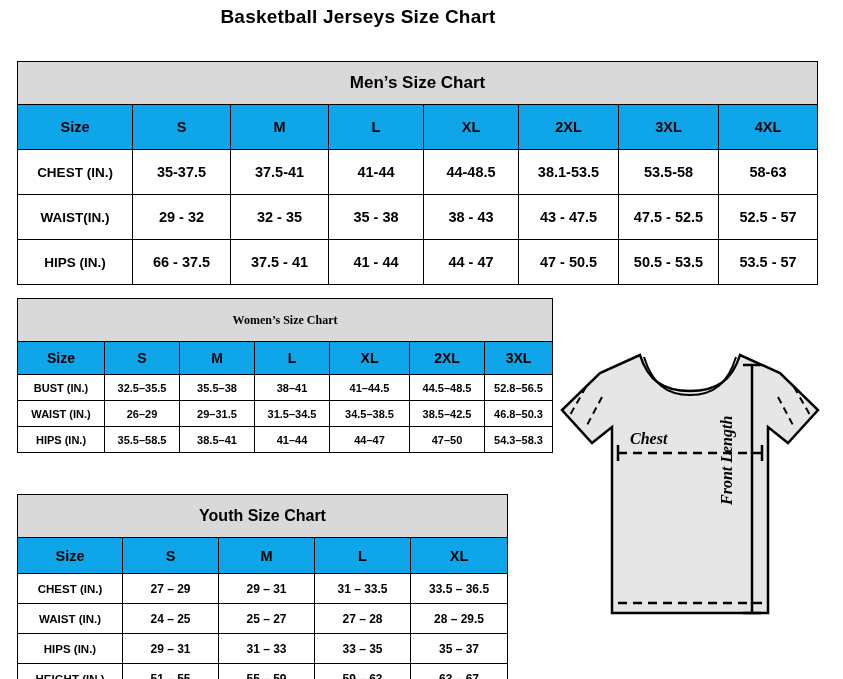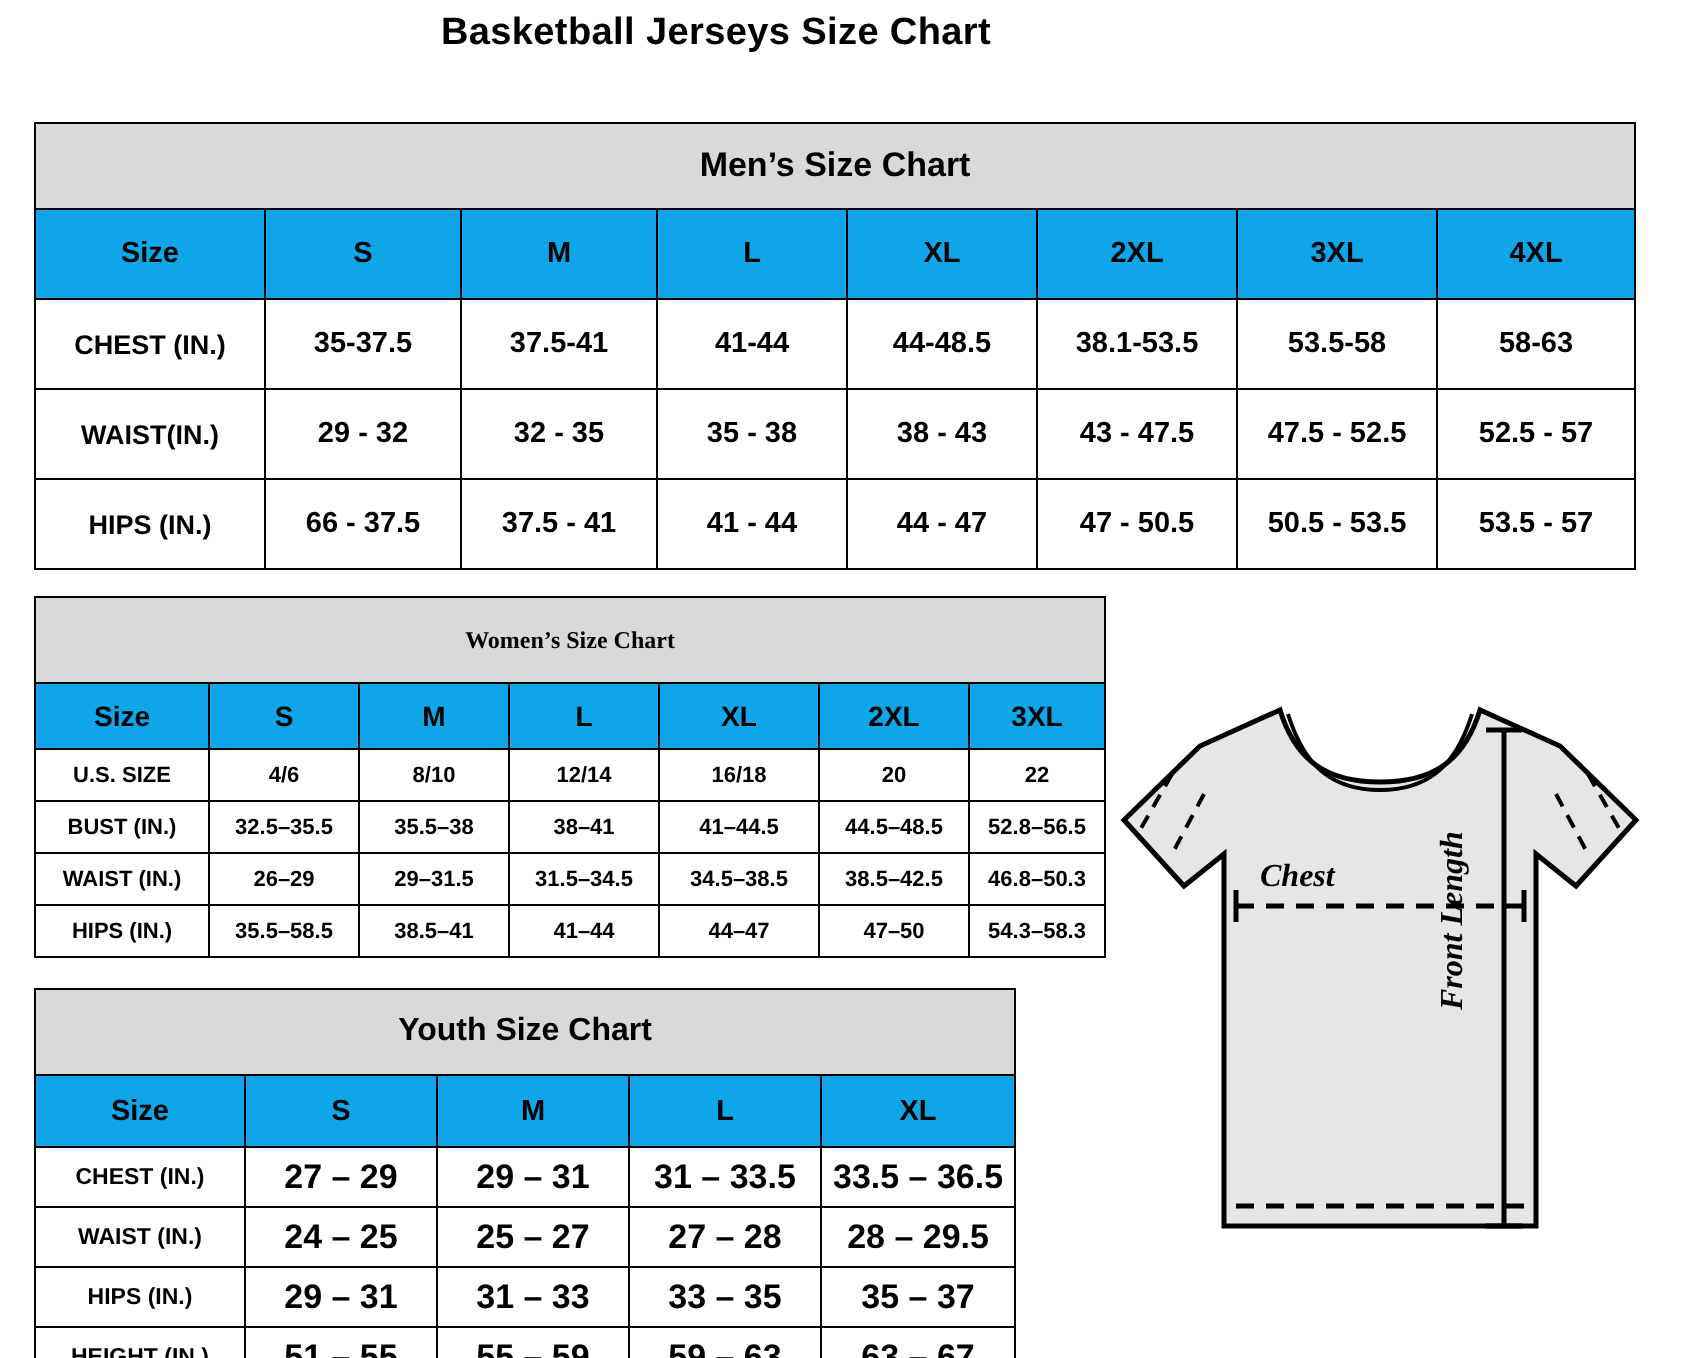--- a/index.html
+++ b/index.html
@@ -72,21 +72,21 @@
 
   
   #youth-table {
     position: absolute;
     left: 17px;
     top: 494px;
     width: 490px;
   }
   #youth-table .caption-cell { font-size: 16px; height: 40px; }
   #youth-table .hdr-cell { font-size: 14.5px; height: 33px; }
-  #youth-table td { font-size: 17px; height: 27px; }
+  #youth-table td { font-size: 12px; height: 27px; }
   #youth-table .rowlabel { font-size: 11.5px; }
 
   
   #shirt-diagram {
     position: absolute;
     left: 540px;
     top: 335px;
     width: 300px;
     height: 330px;
   }
@@ -192,29 +192,20 @@
     <tr>
       <td class="hdr-cell">Size</td>
       <td class="hdr-cell">S</td>
       <td class="hdr-cell">M</td>
       <td class="hdr-cell">L</td>
       <td class="hdr-cell">XL</td>
       <td class="hdr-cell">2XL</td>
       <td class="hdr-cell">3XL</td>
     </tr>
     <tr>
-      <td class="rowlabel">U.S. SIZE</td>
-      <td>4/6</td>
-      <td>8/10</td>
-      <td>12/14</td>
-      <td>16/18</td>
-      <td>20</td>
-      <td>22</td>
-    </tr>
-    <tr>
       <td class="rowlabel">BUST  (IN.)</td>
       <td>32.5–35.5</td>
       <td>35.5–38</td>
       <td>38–41</td>
       <td>41–44.5</td>
       <td>44.5–48.5</td>
       <td>52.8–56.5</td>
     </tr>
     <tr>
       <td class="rowlabel">WAIST  (IN.)</td>

